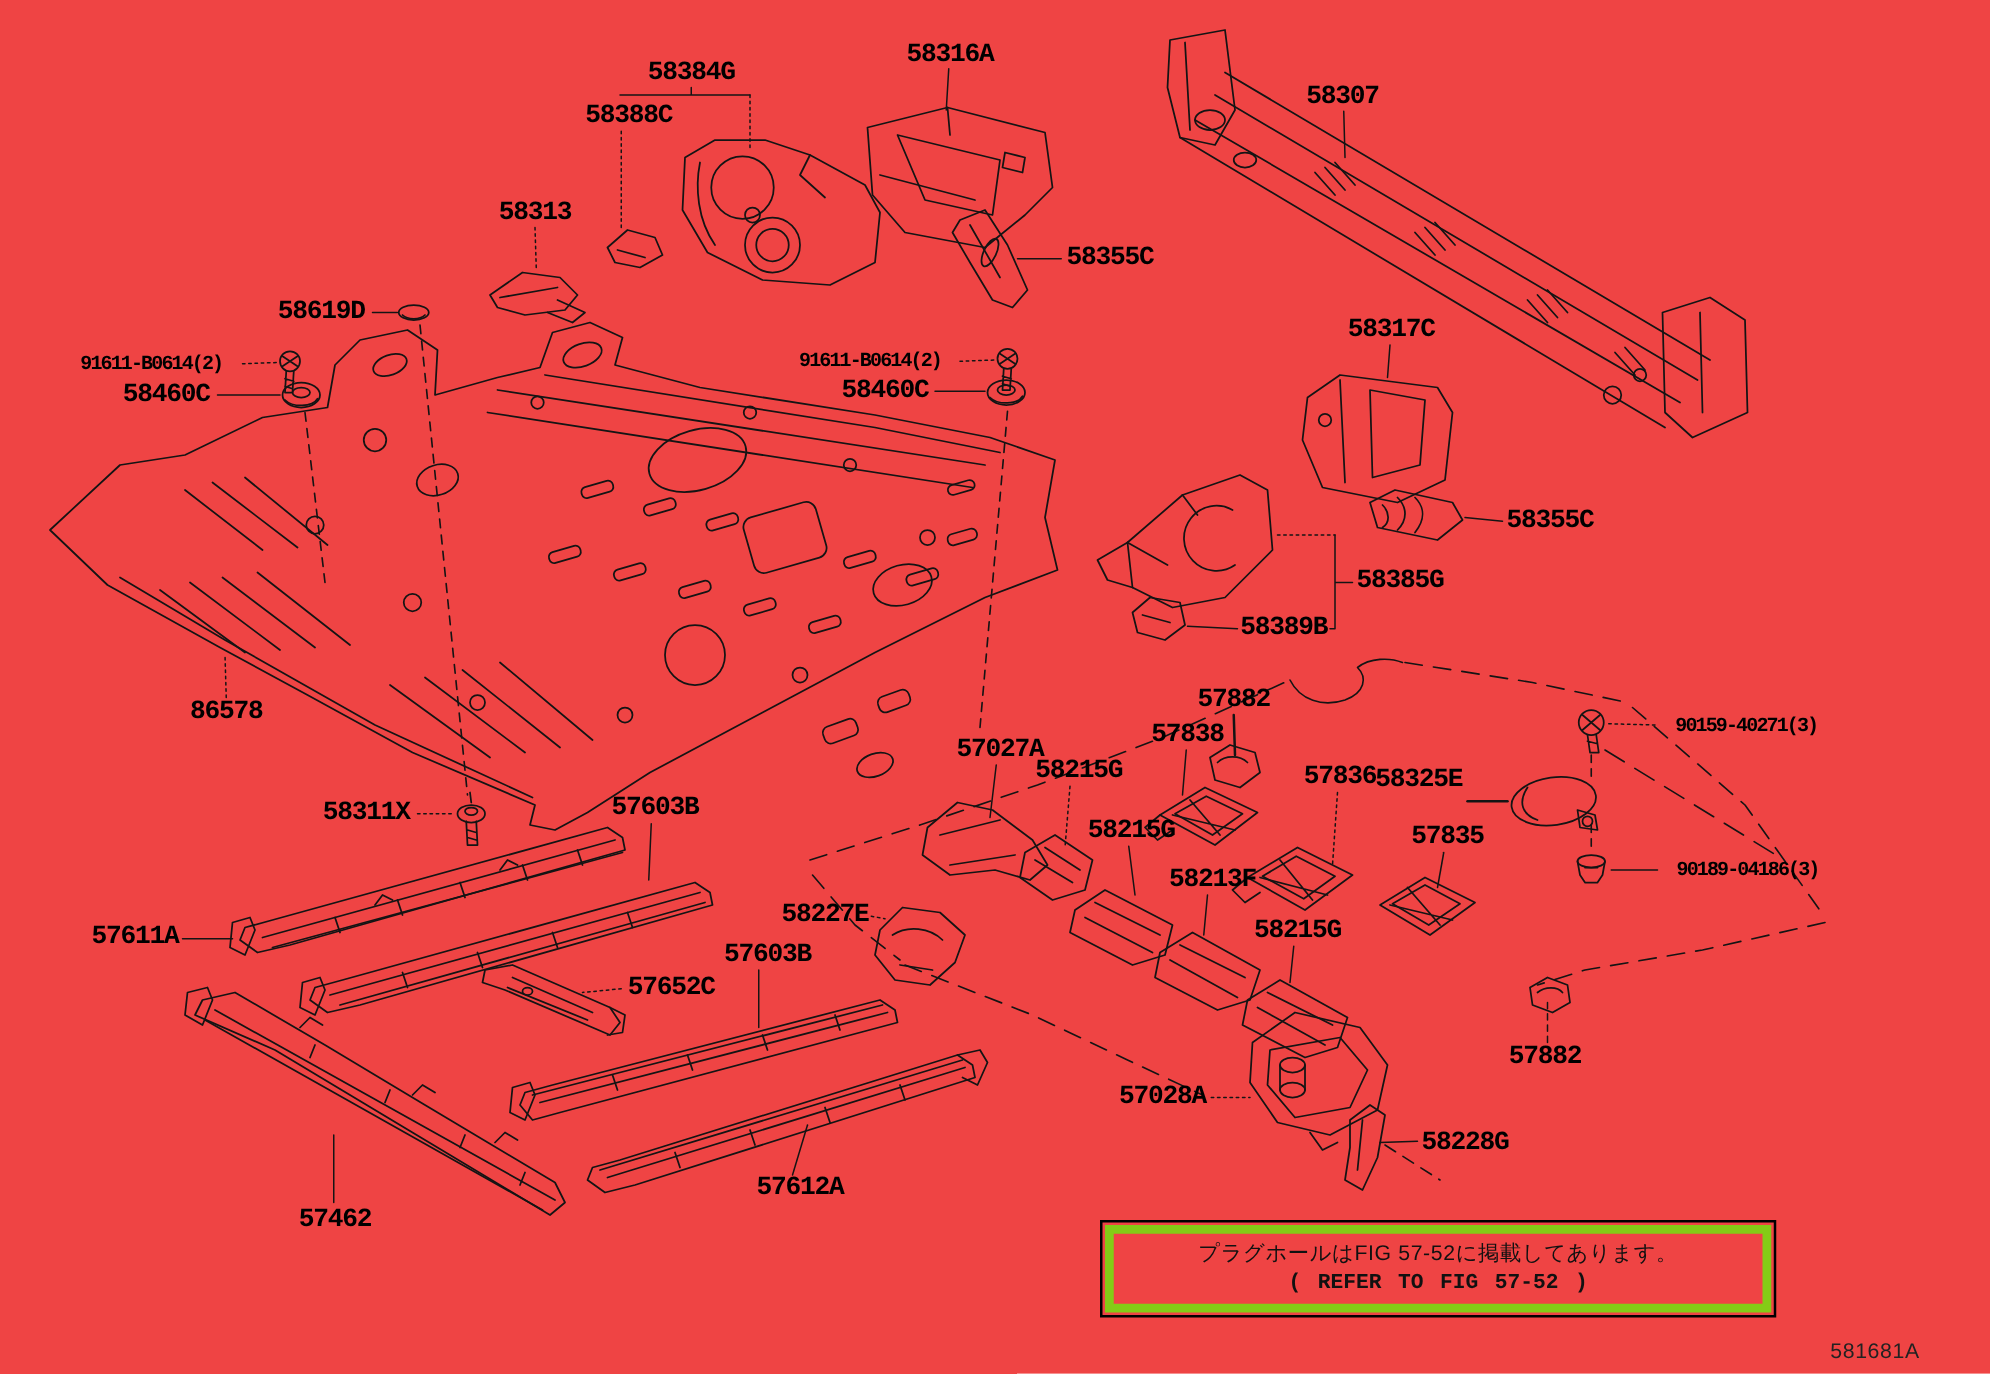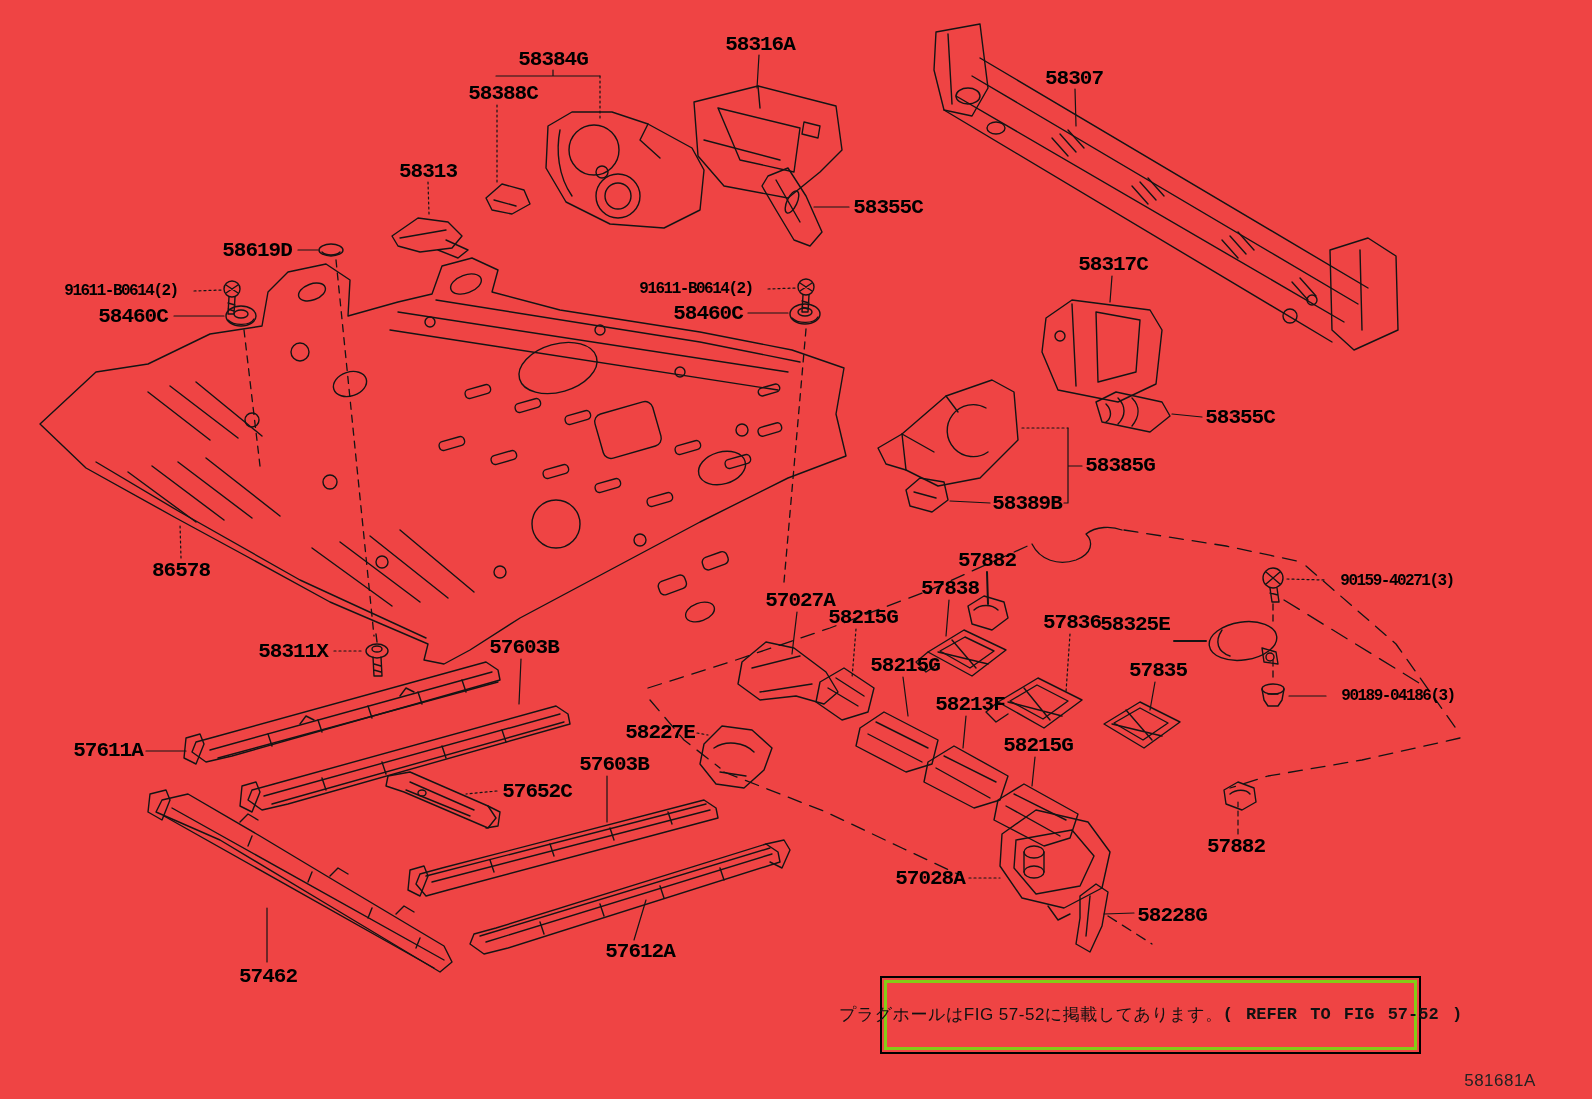--- a/index.html
+++ b/index.html
@@ -6,22 +6,22 @@
   #stage{position:relative;width:1592px;height:1099px;background:#ef4444;overflow:hidden;
          font-family:"Liberation Sans",sans-serif;color:#111;}
   #art{position:absolute;left:0;top:0;}
   #labels{position:absolute;left:0;top:0;width:100%;height:100%;pointer-events:none;}
   .plbl{position:absolute;transform:translate(-50%,-50%);
         font-family:"Liberation Mono",monospace;font-weight:bold;font-size:21px;
         letter-spacing:-1px;color:#000;white-space:nowrap;}
   .plbl.sm{font-size:16px;letter-spacing:-1.5px;}
   .note-box{position:absolute;left:880px;top:976px;width:541px;height:78px;
             border:2px solid #000;padding:2px;box-sizing:border-box;}
-  .note-inner{width:100%;height:100%;border:3px solid #84cc16;box-sizing:border-box;
-              display:flex;flex-direction:row;justify-content:center;align-items:center;}
+  .note-inner{width:100%;height:100%;border:7px solid #84cc16;box-sizing:border-box;
+              display:flex;flex-direction:column;justify-content:center;align-items:center;}
   .note-line{text-align:center;line-height:24px;white-space:nowrap;}
   .note-line.jp{font-size:17px;letter-spacing:0.5px;}
   .note-line.en{font-size:17px;word-spacing:5px;}
   .note-line.ref{font-family:"Liberation Mono",monospace;font-weight:bold;font-size:17px;word-spacing:3px;}
   .diagram-code{position:absolute;left:1500px;top:1081px;transform:translate(-50%,-50%);
                 font-size:17px;color:#222;letter-spacing:0.5px;}
 </style>
 </head>
 <body>
 

